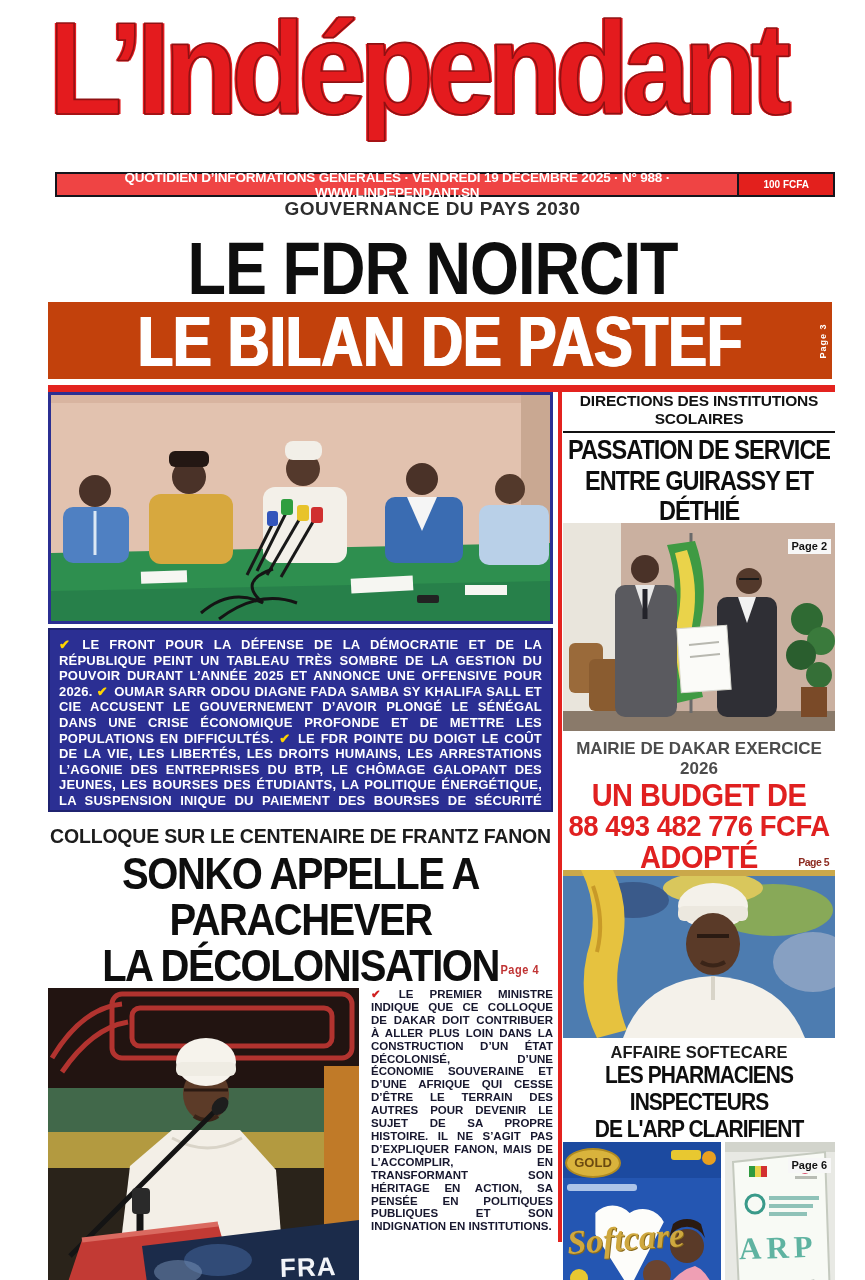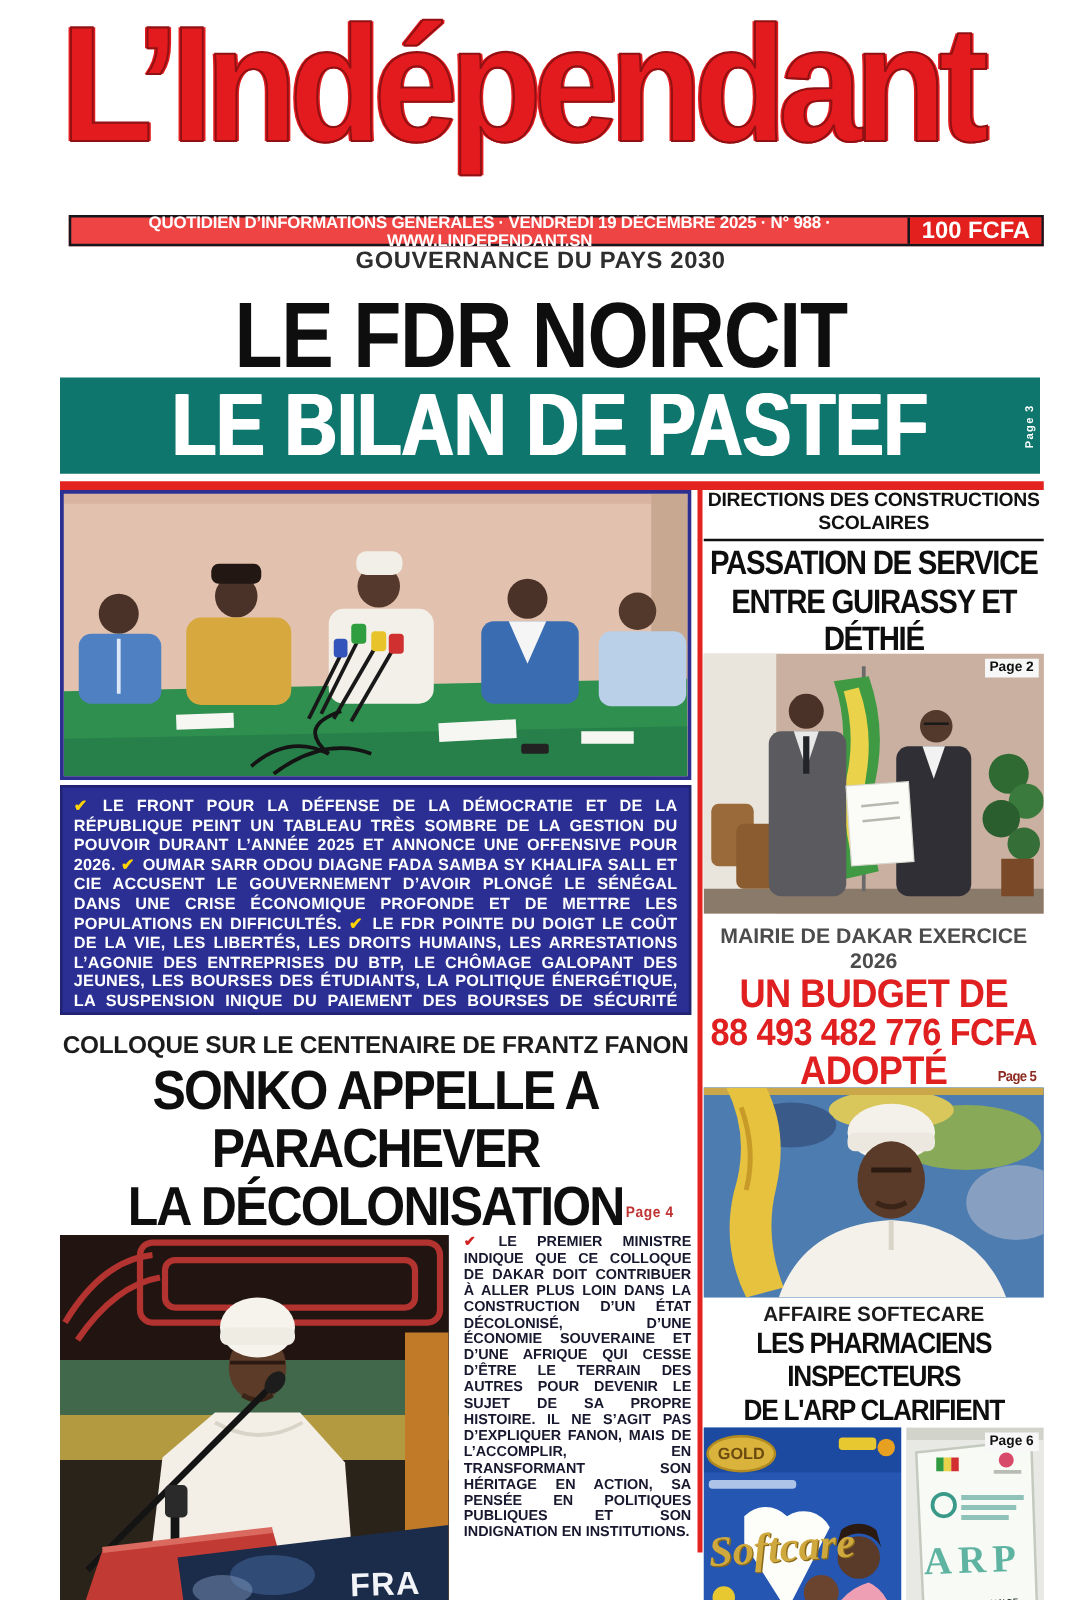--- a/index.html
+++ b/index.html
@@ -8,28 +8,28 @@
   
   .masthead{position:absolute;top:0;left:0;width:778px;height:150px;text-align:right;}
   .masthead span{display:inline-block;color:#e41b1e;font-weight:bold;font-size:118px;
       letter-spacing:-6px;transform:scale(1.02,1.12);transform-origin:center;
       -webkit-text-stroke:1.5px #8f1113;
       text-shadow:2px 0 0 #e41b1e,-2px 0 0 #e41b1e,0 1px 0 #e41b1e;}
   
   .infobar{position:absolute;top:172px;left:55px;width:780px;height:25px;background:#ef4444;
       border:2px solid #15151c;box-sizing:border-box;display:flex;align-items:center;}
   .infobar .line{flex:1;text-align:center;color:#ffffff;font-weight:bold;font-size:13.5px;letter-spacing:-.2px;}
-  .price{background:#e3201d;color:#fff;font-weight:bold;font-size:19px;height:100%;
-      display:flex;align-items:center;padding:0 9px;border-left:2px solid #15151c;box-sizing:border-box;}
+  .price{background:#e3201d;color:#fff;font-weight:bold;font-size:10px;height:100%;
+      display:flex;align-items:center;padding:0 24px;border-left:2px solid #15151c;box-sizing:border-box;}
   
   .kicker1{position:absolute;top:198px;left:0;width:865px;text-align:center;color:#2e2e2e;
       font-weight:bold;font-size:19px;letter-spacing:.5px;}
   .h-top{position:absolute;top:226px;left:0;width:865px;text-align:center;color:#0e0e0e;
       font-weight:bold;font-size:63px;letter-spacing:-1px;transform:scaleY(1.18);transform-origin:top;}
-  .banner{position:absolute;top:302px;left:48px;width:784px;height:77px;background:#0f766e;
+  .banner{position:absolute;top:302px;left:48px;width:784px;height:77px;background:#c2410c;
       display:flex;align-items:center;justify-content:center;}
   .banner .txt{color:#fff;font-weight:bold;font-size:58px;letter-spacing:0;
       transform:scaleY(1.22);white-space:nowrap;
       text-shadow:1px 0 0 #fff,-1px 0 0 #fff;}
   .banner .vpage{position:absolute;right:4px;top:50%;transform:translateY(-50%) rotate(180deg);
       writing-mode:vertical-rl;color:#fff;font-weight:bold;font-size:9px;letter-spacing:1px;}
   .redrule{position:absolute;top:385px;left:48px;width:787px;height:7px;background:#e3231f;}
   
   .cols{position:absolute;top:392px;left:48px;width:787px;height:850px;display:flex;}
   .lcol{width:505px;}
@@ -52,21 +52,21 @@
   .fanon-text{width:182px;margin-left:12px;color:#17172e;font-weight:bold;font-size:11.5px;
       line-height:12.9px;text-align:justify;overflow:hidden;letter-spacing:0;}
   .fanon-text .chk{color:#d02020;padding-right:2px;}
   .fanon-text .item{display:block;margin-bottom:1px;}
   
   .rkicker{box-sizing:border-box;text-align:center;color:#111;font-weight:bold;font-size:15.5px;
       border-bottom:2px solid #111;padding-bottom:3px;letter-spacing:-.2px;}
   .h-passation{margin-top:2px;text-align:center;color:#0e0e0e;font-weight:bold;font-size:23.5px;line-height:26.5px;
       letter-spacing:-1px;transform:scaleY(1.15);transform-origin:top;}
   .rphoto1{position:relative;margin-top:8px;height:208px;overflow:hidden;background:#cab0a0;}
-  .pagelabel{position:absolute;top:4px;right:4px;background:#f7f7f7;color:#111;font-weight:bold;
+  .pagelabel{position:absolute;top:16px;right:4px;background:#f7f7f7;color:#111;font-weight:bold;
       font-size:11px;padding:0 4px;line-height:15px;}
   .rkicker2{margin-top:8px;text-align:center;color:#4c4c4c;font-weight:bold;font-size:17px;letter-spacing:0;}
   .h-budget{margin-top:1px;text-align:center;color:#e02020;font-weight:bold;letter-spacing:-.5px;
       transform:scaleY(1.1);transform-origin:top;position:relative;}
   .h-budget .b1{font-size:29px;line-height:28px;}
   .h-budget .b2{font-size:27.5px;line-height:28px;white-space:nowrap;}
   .h-budget .b3{font-size:29px;line-height:28px;}
   .pageref-5{position:absolute;right:6px;bottom:4px;color:#8d2b21;font-weight:bold;font-size:10.5px;}
   .rphoto2{position:relative;margin-top:6px;height:168px;overflow:hidden;background:#4d7cb0;}
   .rkicker3{margin-top:5px;text-align:center;color:#1c1c1c;font-weight:bold;font-size:16.5px;}
@@ -223,21 +223,21 @@
         </div>
       </div>
     </div>
 
     <div class="gap1"></div>
     <div class="divider"></div>
     <div class="gap2"></div>
 
     <div class="rcol">
 
-      <div class="rkicker">DIRECTIONS DES CONSTRUCTIONS SCOLAIRES</div>
+      <div class="rkicker">DIRECTIONS DES INSTITUTIONS SCOLAIRES</div>
       <div class="h-passation">
         <div>PASSATION DE SERVICE</div>
         <div>ENTRE GUIRASSY ET DÉTHIÉ</div>
       </div>
 
       <div class="rphoto1">
         <svg width="272" height="208" viewBox="0 0 272 208" preserveAspectRatio="none">
           <rect x="0" y="0" width="272" height="208" fill="#cab0a0"></rect>
           <rect x="0" y="0" width="58" height="208" fill="#e9e5dc"></rect>
           <rect x="0" y="188" width="272" height="20" fill="#8a7a6a"></rect>

